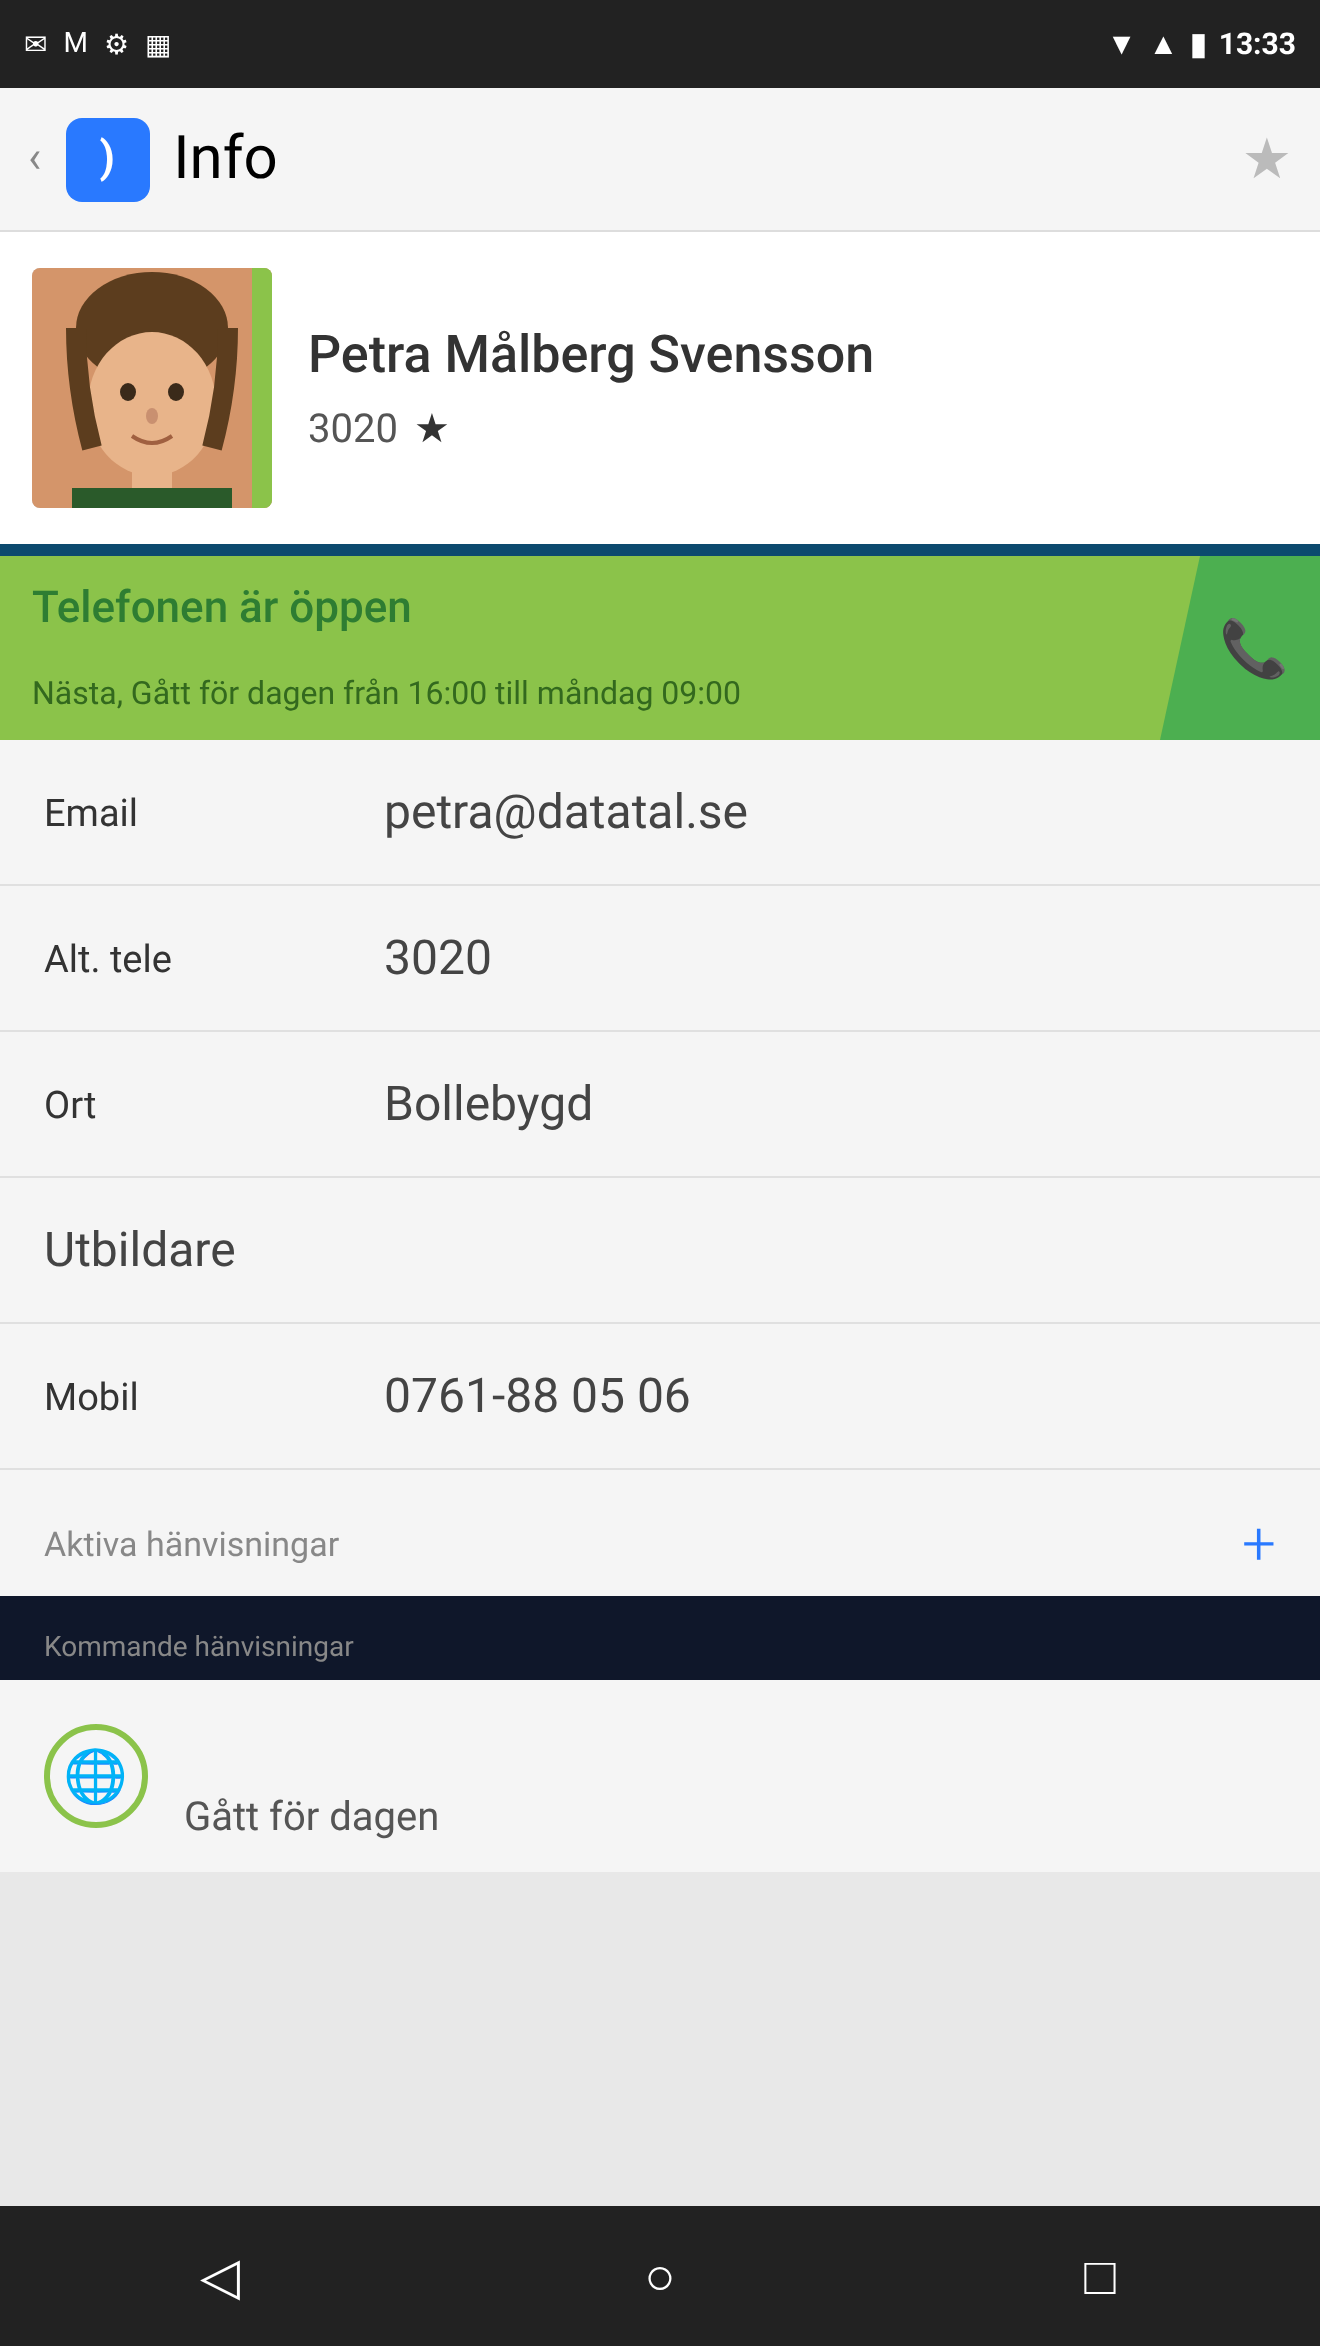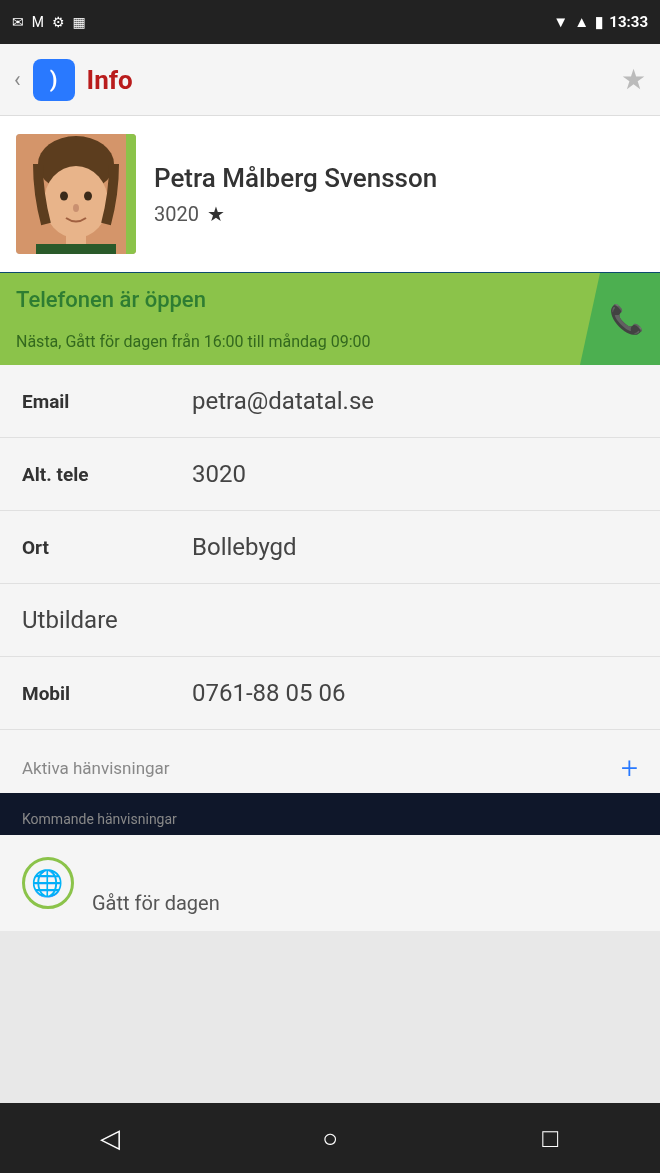--- a/index.html
+++ b/index.html
@@ -66,37 +66,37 @@
       background: #2979ff;
       border-radius: 8px;
       display: flex;
       align-items: center;
       justify-content: center;
       color: white;
       font-size: 22px;
       font-weight: bold;
     }
     .app-title {
-      font-size: 26px;
-      color: #b91c1c;
-      font-weight: 700;
+      font-size: 30px;
+      color: #000000;
+      font-weight: 400;
     }
     .star-icon {
       color: #bbb;
       font-size: 28px;
     }
 
     
     .contact-header {
       background: white;
       display: flex;
       align-items: center;
       padding: 18px 16px;
       gap: 18px;
-      border-bottom: 1px solid #0c4a6e;
+      border-bottom: 6px solid #0c4a6e;
     }
     .avatar {
       width: 120px;
       height: 120px;
       border-radius: 4px;
       overflow: hidden;
       flex-shrink: 0;
       background: #ccc;
       display: flex;
       align-items: center;
@@ -169,21 +169,21 @@
     .info-row {
       display: flex;
       align-items: center;
       padding: 22px 22px;
       background: #f5f5f5;
       border-bottom: 1px solid #e0e0e0;
       min-height: 72px;
     }
     .info-label {
       font-size: 19px;
-      font-weight: 700;
+      font-weight: 400;
       color: #333;
       width: 170px;
       flex-shrink: 0;
     }
     .info-value {
       font-size: 24px;
       color: #444;
     }
 
     

